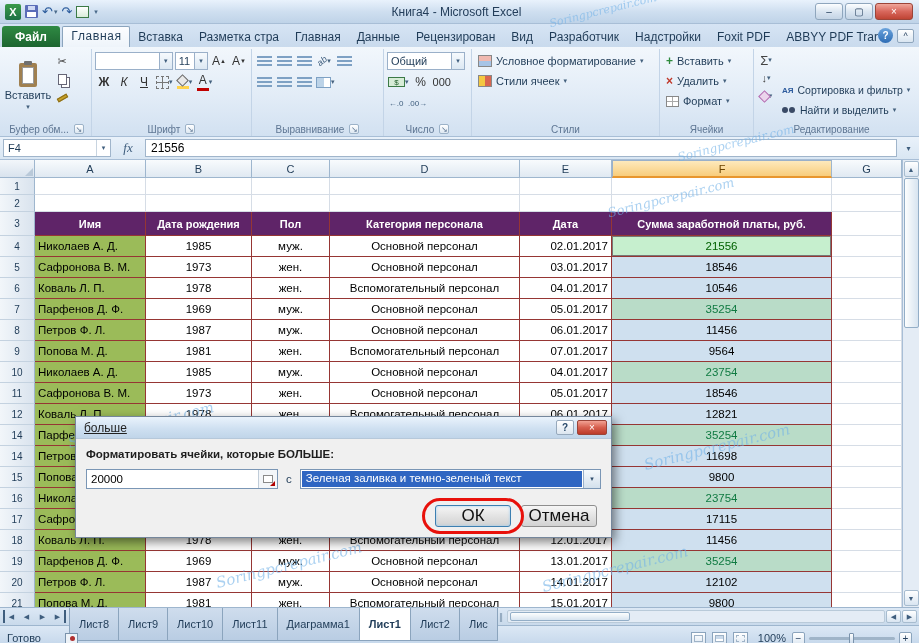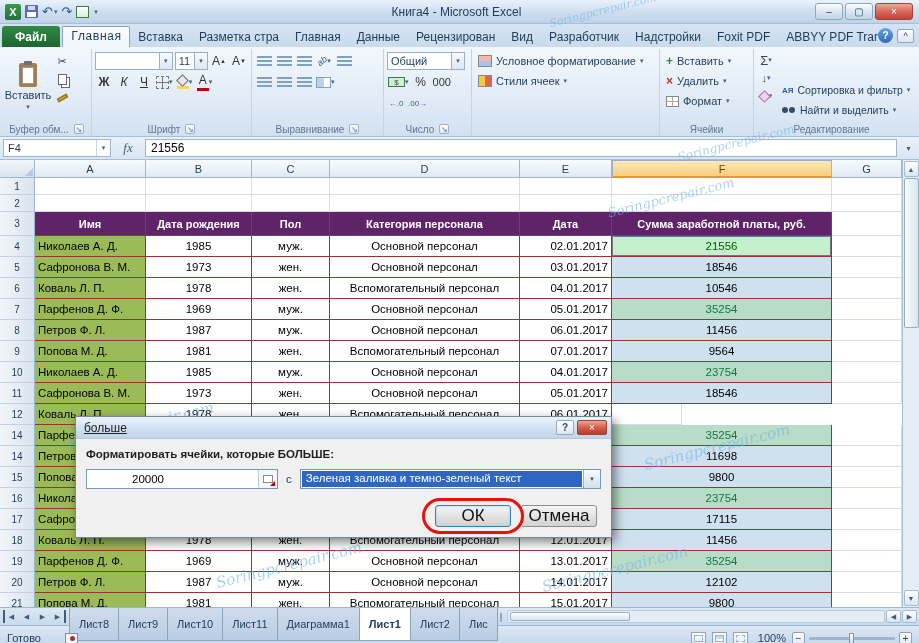--- a/index.html
+++ b/index.html
@@ -120,21 +120,21 @@
 
   
   .dialog { position:absolute; left:75px; top:256px; width:537px; background:#f0f0f0; border:1px solid #75879c; box-shadow:3px 4px 10px rgba(0,0,0,.5); z-index:10; }
   .dlg-title { height:22px; background:linear-gradient(#eaf3fc,#cfe0f1 55%,#c0d5e9); display:flex; align-items:center; padding:0 4px 0 8px; font-size:12px; color:#222; border-bottom:1px solid #b6c8da; }
   .dlg-title .t { flex:1;text-decoration:underline; }
   .dlg-help { width:18px; height:15px; border:1px solid #97a9bc; border-radius:2px; background:linear-gradient(#fff,#dce6f0); font-size:10px; font-weight:bold; color:#2a4a6b; display:flex; align-items:center; justify-content:center; margin-right:3px; }
   .dlg-close { width:30px; height:15px; border:1px solid #9b4438; border-radius:2px; background:linear-gradient(#f2a293,#d65f4e 50%,#bc3a28); color:#fff; font-size:10px; display:flex; align-items:center; justify-content:center; }
   .dlg-body { padding:9px 10px 10px; }
   .dlg-label { font-size:11.5px; font-weight:bold; color:#1e1e1e; margin-bottom:9px; }
   .dlg-controls { display:flex; align-items:center; gap:8px; }
-  .dlg-input { width:192px; height:20px; border:1px solid #7a96b5; background:#fff; display:flex; align-items:center;padding-left:41px; }
+  .dlg-input { width:192px; height:20px; border:1px solid #7a96b5; background:#fff; display:flex; align-items:center; }
   .dlg-input .val { flex:1; padding:0 4px; font-size:11.5px; color:#000; }
   .picker { width:19px; height:18px; border-left:1px solid #c0ccd8; background:#f3f6f9; position:relative; display:flex; align-items:center; justify-content:center; }
   .picker .pk-grid { width:10px; height:8px; border:1px solid #8a8a8a; background:#fff; display:block; }
   .picker .pk-arrow { position:absolute; right:2px; bottom:2px; width:0; height:0; border-left:5px solid transparent; border-bottom:5px solid #b00000; }
   .with-label { font-size:11.5px; }
   .dlg-combo { flex:1; height:20px; border:1px solid #7a96b5; background:#fff; display:flex; align-items:stretch; }
   .combo-sel { flex:1; margin:1px; background:#2f66c2; color:#fff; font-size:11.5px; padding:1px 4px; white-space:nowrap; overflow:hidden; }
   .combo-arrow { width:17px; border-left:1px solid #9ab0c9; background:linear-gradient(#f6fafd,#d3e0ec); display:flex; align-items:center; justify-content:center; font-size:7px; color:#33516f; }
   .dlg-btns { display:flex; justify-content:flex-end; gap:10px; margin-top:16px; padding-right:4px; }
   .btn { width:76px; height:22px; border:1px solid #8e8e8e; border-radius:3px; background:linear-gradient(#f6f6f6,#e3e3e3 50%,#d2d2d2); font-size:17px; display:flex; align-items:center; justify-content:center; color:#111; }
@@ -391,20 +391,23 @@
             <span class="ic cond-ic"></span>
             <span>Условное форматирование</span>
             <span class="dd">▾</span>
           </div>
         <div class="srow">
             <span class="ic cellst-ic"></span>
             <span>Стили ячеек</span>
             <span class="dd">▾</span>
           </div>
       </div>
+      <div class="rg-label">
+          <span>Стили</span>
+        </div>
     </div>
 
     <div class="rgroup" style="width:94px">
       <div class="rg-col" style="flex:1">
         <div class="crow">
             <span class="ic ins-ic">+</span>
             <span>Вставить</span>
             <span class="dd">▾</span>
           </div>
         <div class="crow">
@@ -598,20 +601,21 @@
             <div class="cell tb f-cell" style="width: 220px;">18546</div>
             <div class="cell" style="width: 70px;"></div>
           </div>
           <div class="grow g21">
             <div class="rhead">12</div>
             <div class="cell tb name-cell" style="width: 111px;">Коваль Л. П.</div>
             <div class="cell tb c-center" style="width: 106px;">1978</div>
             <div class="cell tb c-center" style="width: 78px;">жен.</div>
             <div class="cell tb c-center" style="width: 190px;">Вспомогательный персонал</div>
             <div class="cell tb c-right" style="width: 92px;">06.01.2017</div>
+            <div class="cell tb f-cell" style="width: 220px;">12821</div>
             <div class="cell" style="width: 70px;"></div>
           </div>
           <div class="grow g21">
             <div class="rhead">14</div>
             <div class="cell tb name-cell" style="width: 111px;">Парфенов Д. Ф.</div>
             <div class="cell tb c-center" style="width: 106px;">1969</div>
             <div class="cell tb c-center" style="width: 78px;">муж.</div>
             <div class="cell tb c-center" style="width: 190px;">Основной персонал</div>
             <div class="cell tb c-right" style="width: 92px;">07.01.2017</div>
             <div class="cell tb f-cell cond" style="width: 220px;">35254</div>

